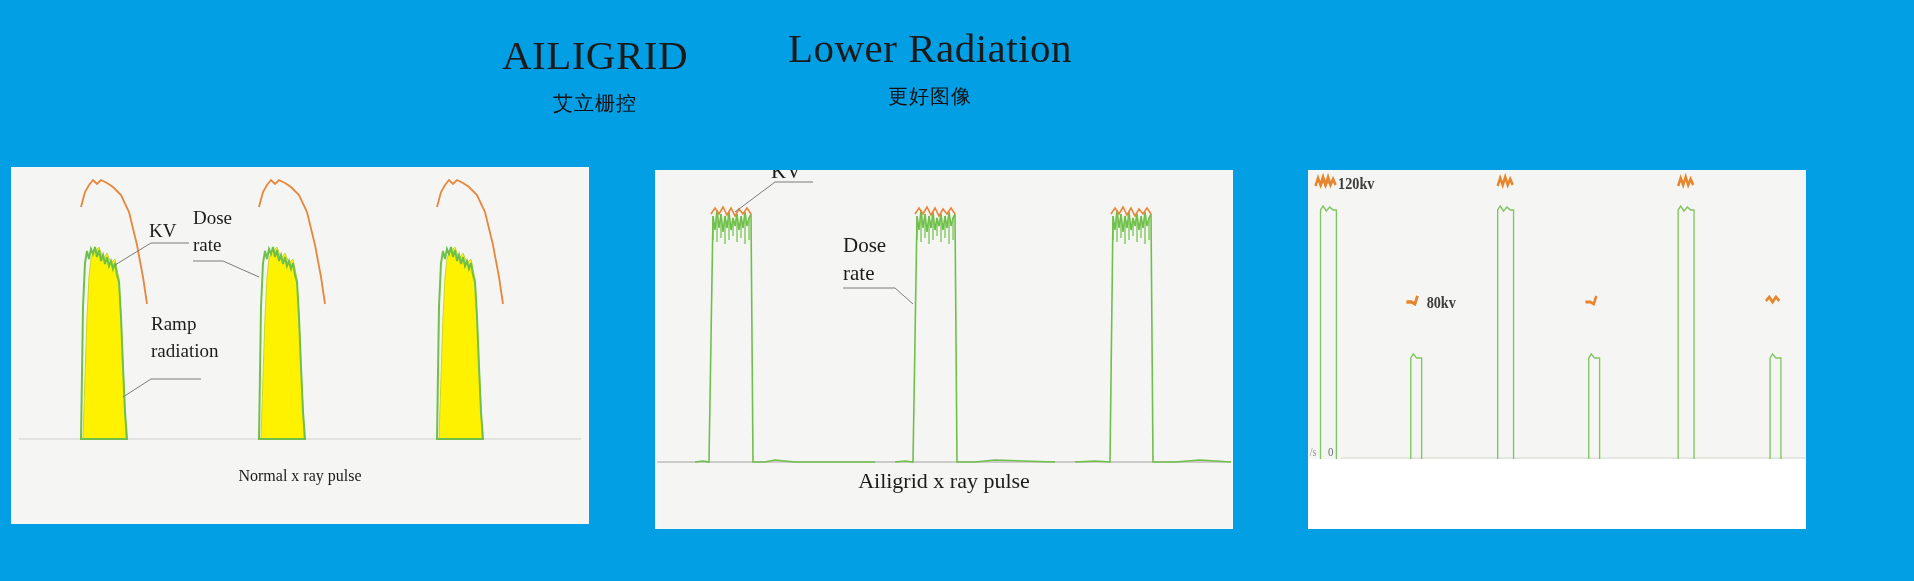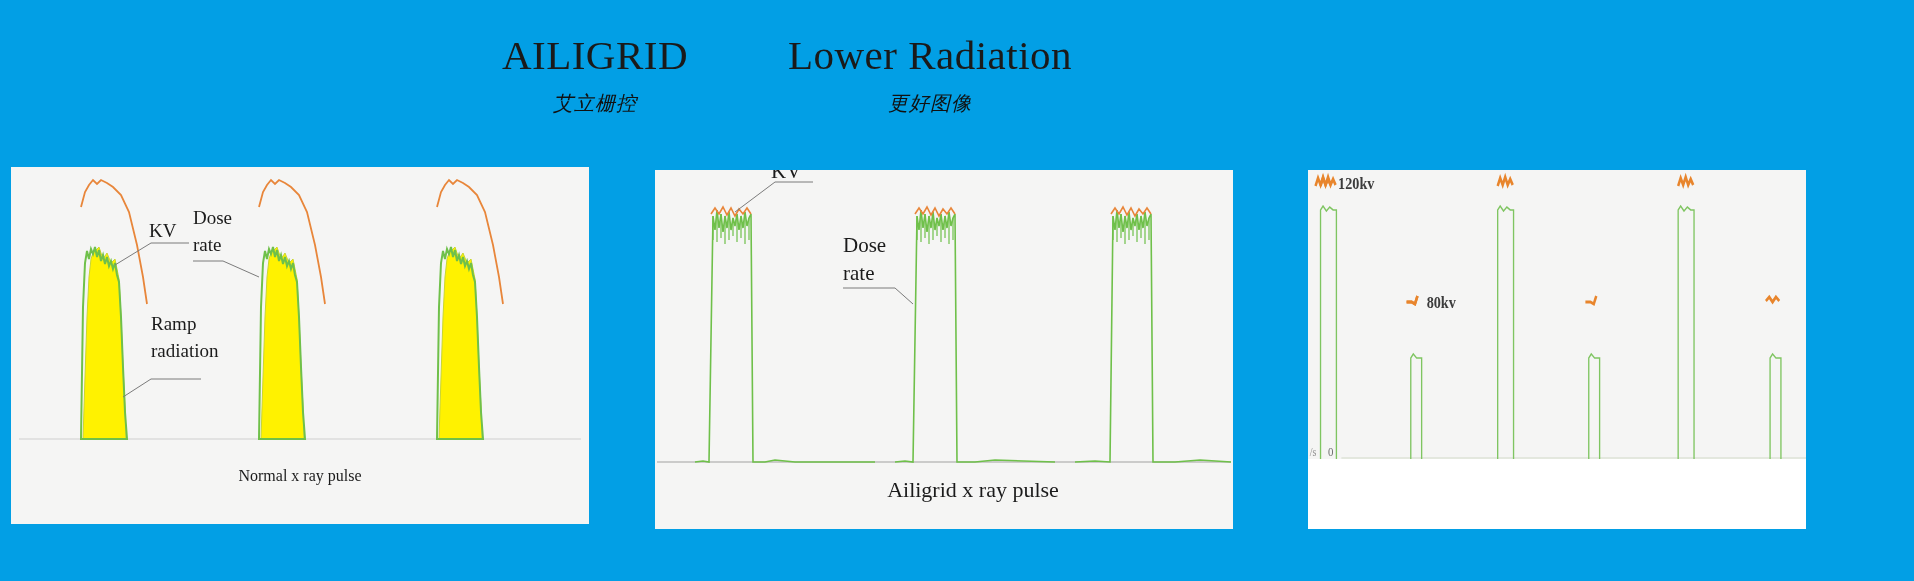--- a/index.html
+++ b/index.html
@@ -19,24 +19,23 @@
   }
   .title-en{
     font-family:"Liberation Serif", serif;
     font-size:41px;color:#1a1a1a;line-height:1;
     white-space:nowrap;font-weight:400;letter-spacing:.5px;
   }
   .title-zh{
     font-family:"DejaVu Sans", sans-serif;
     font-size:20px;color:#111;margin-top:14px;white-space:nowrap;
     letter-spacing:1px;
-    font-style:italic;
   }
   #tg0{left:430px;top:35px;width:330px;}
-  #tg1{left:690px;top:35px;width:480px;}
+  #tg1{left:690px;top:28px;width:480px;}
   #tg2{left:1070px;top:35px;width:440px;}
 
   
   .panel{
     position:absolute;background:#f5f5f4;overflow:hidden;
   }
   #panel0{left:11px;top:167px;width:578px;height:357px;}
   #panel1{left:655px;top:170px;width:578px;height:359px;}
   #panel2{left:1308px;top:170px;width:498px;height:359px;}
 
@@ -44,21 +43,21 @@
   #plot0{height:300px;}
   #plot1{height:307px;}
   #plot2{height:300px;}
 
   .caption{
     position:absolute;left:0;width:100%;text-align:center;
     font-family:"Liberation Serif", serif;
     color:#1b1b1b;white-space:nowrap;
   }
   #cap0{top:300px;font-size:16px;}
-  #cap1{top:307px;font-size:22px;padding-left:29px;}
+  #cap1{top:298px;font-size:22px;}
   #cap2{top:298px;font-size:22px;font-weight:bold;}
 
   .white-strip{
     position:absolute;left:0;width:100%;background:#ffffff;
   }
   svg{display:block;}
   text{font-family:"Liberation Serif", serif;}
 </style>
 </head>
 <body>

